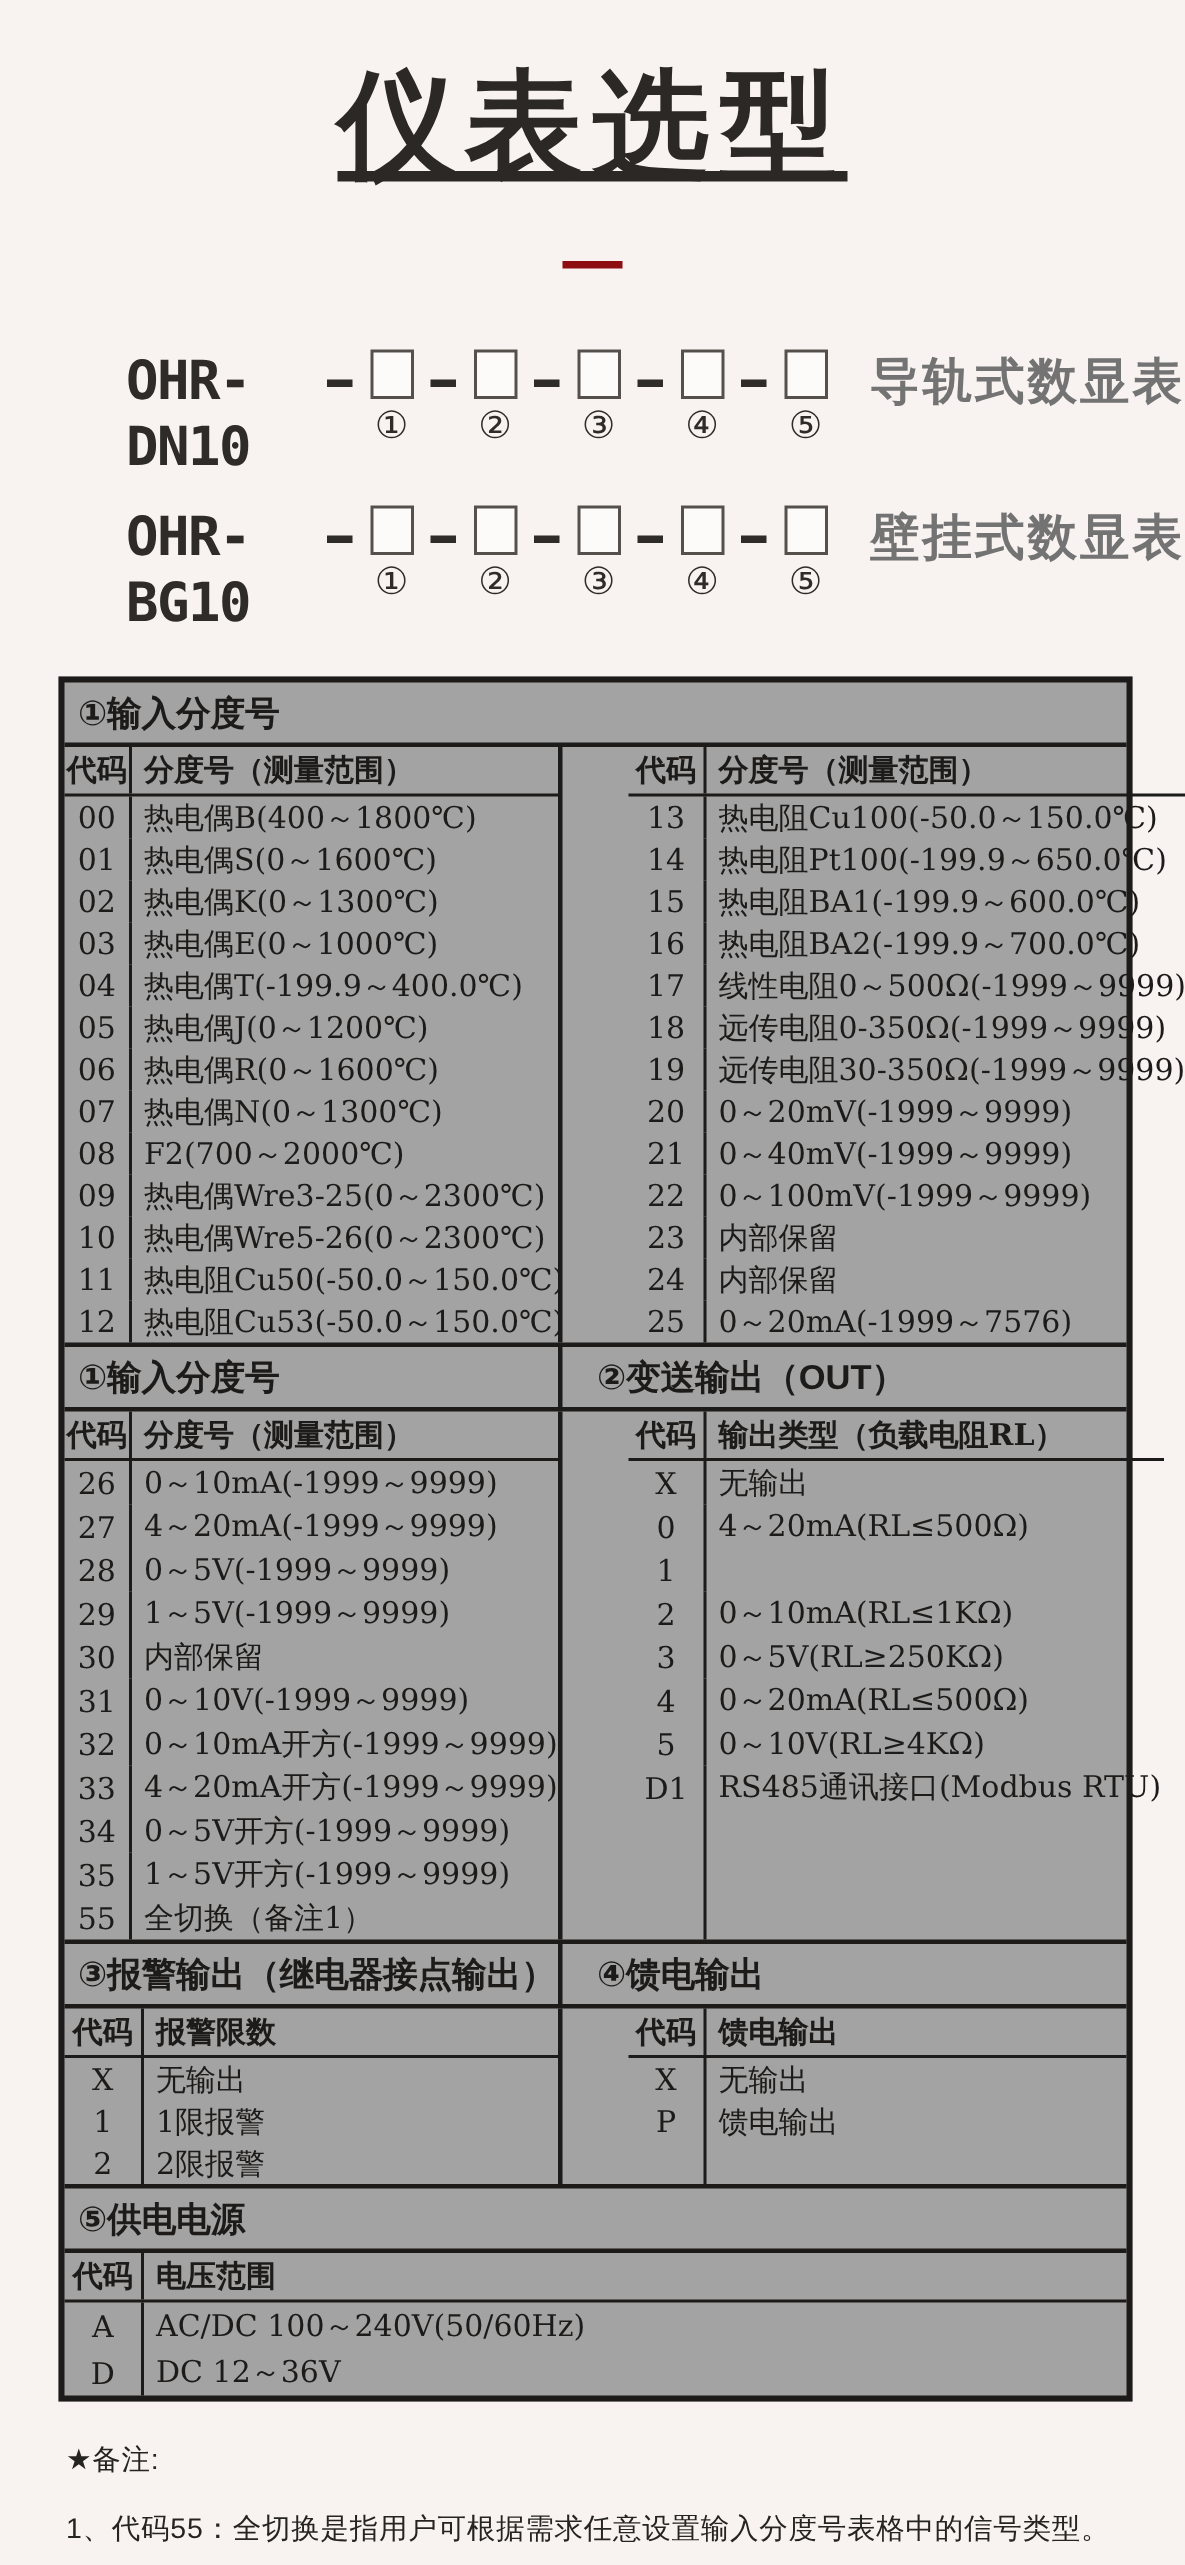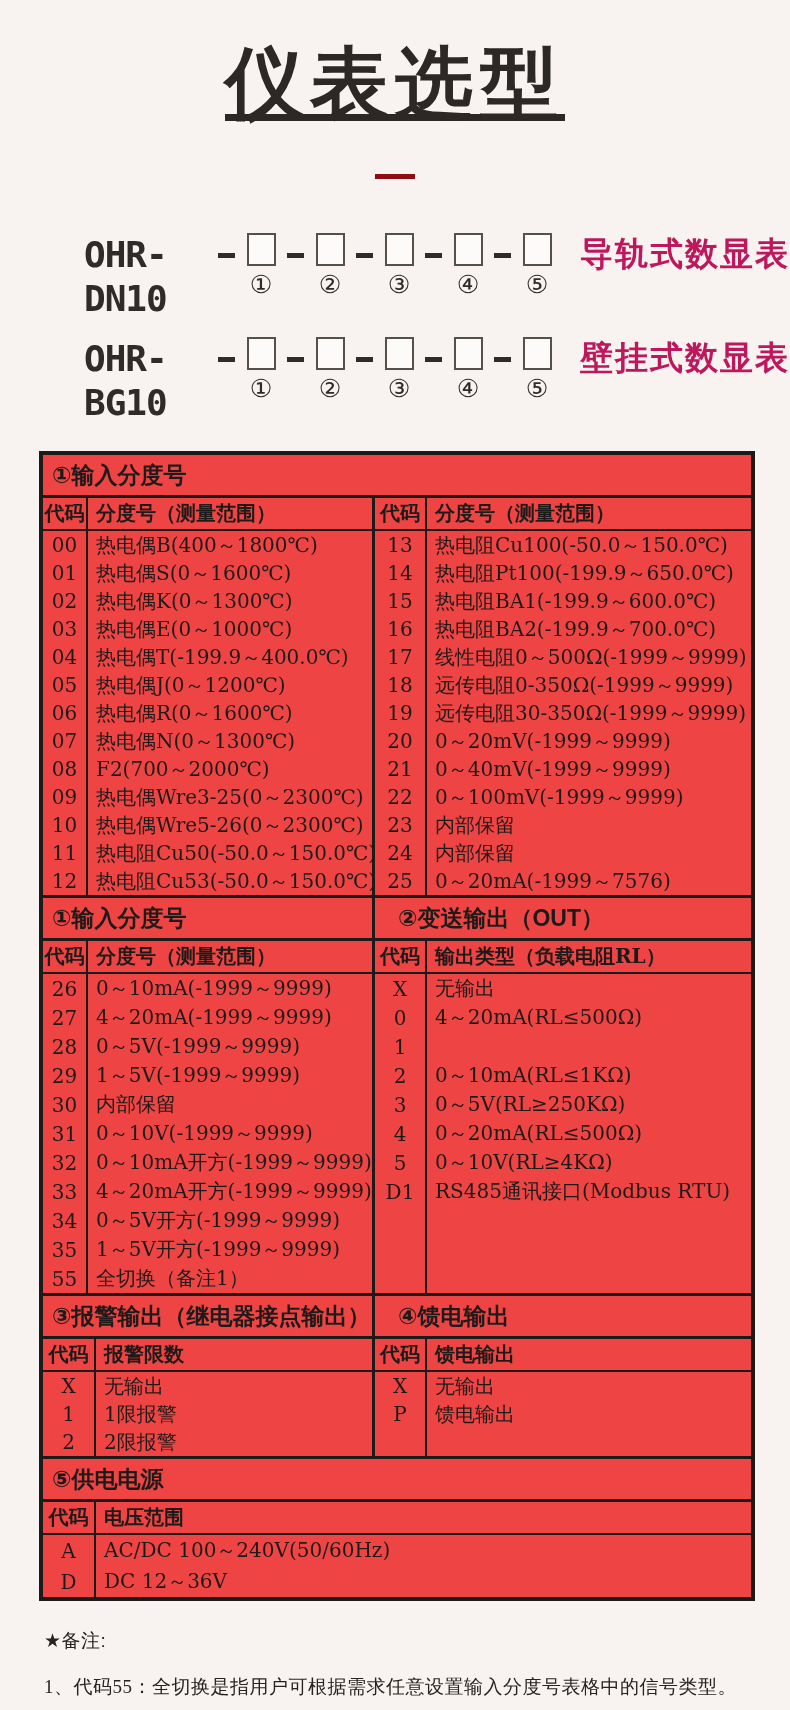--- a/index.html
+++ b/index.html
@@ -39,42 +39,42 @@
     font-weight:600; letter-spacing:-1px;
     color:#2e2b28;
   }
   .hyph { width:17px; height:5px; background:#2e2b28; margin:20px 9px 0; flex:none; }
   .slot { display:flex; flex-direction:column; align-items:center; width:34px; flex:none; }
   .box  { width:29px; height:33px; border:2px solid #55504b; background:#fdfbfa; }
   .circ { font-size:25px; line-height:30px; margin-top:3px; color:#2e2b28; font-weight:400; }
   .model-label {
     font-size:33px; line-height:42px;
     font-weight:600; letter-spacing:2px;
-    margin-left:26px; color:#be185d; white-space:nowrap;
+    margin-left:26px; color:#737373; white-space:nowrap;
   }
   
   .sel-table {
     width:716px;
     margin:26px 0 0 39px;
     border:4px solid #1d1b19;
-    background:#ef4444;
+    background:#a3a3a3;
   }
   .sec { border-top:3px solid #1d1b19; }
   .sec:first-child { border-top:none; }
   .sec-title {
     font-size:23px; font-weight:700;
     padding:5px 6px 4px 9px;
     border-bottom:3px solid #1d1b19;
     font-family:"Liberation Sans","DejaVu Sans",sans-serif;
     white-space:nowrap;
   }
   .sec-title.split { display:flex; padding:0; }
   .sec-title.split .tl { width:332px; padding:5px 6px 4px 9px; border-right:3px solid #1d1b19; white-space:nowrap; }
   .sec-title.split .tr2 { flex:1; padding:5px 6px 4px 23px; white-space:nowrap; }
-  .sec-body { display:flex; align-items:stretch; }
+  .sec-body { display:flex; align-items:stretch;gap:44px; }
   .half { display:flex; flex-direction:column; }
   .half-l { width:332px; border-right:3px solid #1d1b19; flex:none; }
   .half-r { flex:1; }
   .half-s { width:100%; }
   .trow {
     display:flex; align-items:stretch;
     font-family:"DejaVu Serif","Liberation Serif",serif;
     font-size:20px;
   }
   .s0 .trow { height:28px; }
@@ -96,21 +96,21 @@
     padding-left:8px; padding-right:2px;
     white-space:nowrap; overflow:hidden;
   }
   
   .notes {
     margin:26px 0 0 44px;
     font-size:19px; line-height:28px;
     letter-spacing:0.5px; color:#262420;
   }
   .notes-title { margin-bottom:2px; }
-  .note-item { margin-top:18px; white-space:nowrap;font-family:Liberation Serif, serif; }
+  .note-item { margin-top:18px; white-space:nowrap; }
 </style>
 </head>
 <body>
 
 <h1 class="title">仪表选型</h1>
 <div class="title-dash"></div>
 
 <div class="models" id="models">
     <div class="model-row">
       <span class="model-prefix">OHR-DN10</span>

